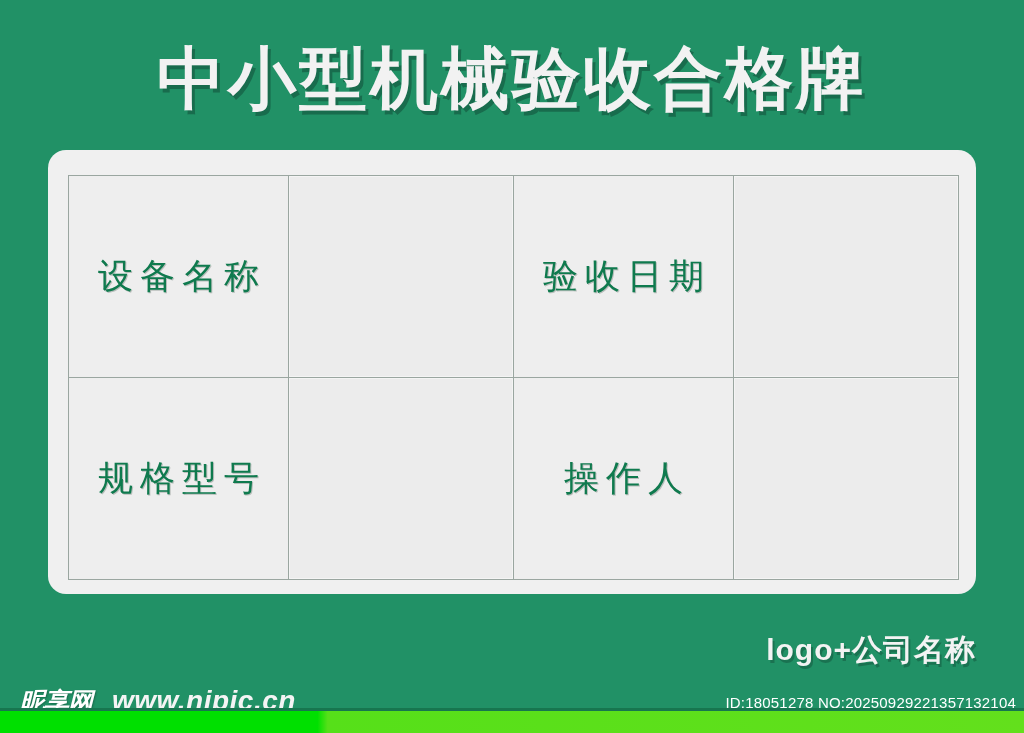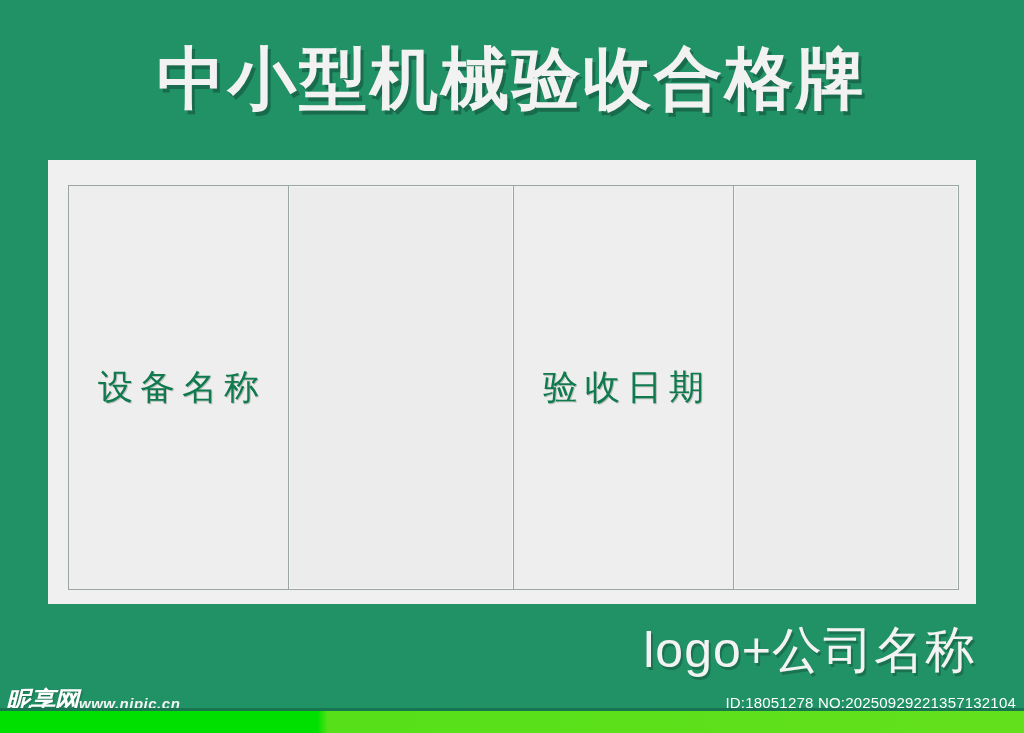--- a/index.html
+++ b/index.html
@@ -31,25 +31,26 @@
     letter-spacing: 3px;
     color: #f2f2f2;
     text-shadow: 3px 4px 0 rgba(18, 78, 56, 0.55);
     white-space: nowrap;
   }
 
   
   .panel {
     position: absolute;
     left: 48px;
-    top: 160px;
+    top: 150px;
     width: 928px;
     height: 444px;
     background: #f0f0f0;
     box-sizing: border-box;
+    border-radius: 18px;
   }
 
   
   .tbl {
     position: absolute;
     left: 20px;
     top: 25px;
     width: 890px;
     height: 405px;
     border-collapse: collapse;
@@ -80,50 +81,50 @@
     box-shadow: inset 0 0 0 1px #f4f4f4;
   }
   col.c-lbl  { width: 220px; }
   col.c-val  { width: 225px; }
 
   
   .logoline {
     position: absolute;
     right: 48px;
     top: 624px;
-    font-size: 50px;
+    font-size: 30px;
     line-height: 52px;
-    font-weight: 400;
+    font-weight: 700;
     color: #f3f3f3;
     letter-spacing: 1px;
     text-shadow: 2px 3px 0 rgba(18, 78, 56, 0.45);
     white-space: nowrap;
   }
 
   
   .wm {
     position: absolute;
-    left: 6px;
+    left: 20px;
     bottom: 18px;
     display: flex;
     align-items: baseline;
-    gap: 1px;
+    gap: 20px;
     white-space: nowrap;
   }
   .wm-mark {
     font-size: 25px;
     line-height: 27px;
     font-weight: 700;
     font-style: italic;
     color: #ffffff;
     letter-spacing: -1px;
     text-shadow: 1px 1px 2px rgba(0,0,0,0.25);
   }
   .wm-url {
-    font-size: 15px;
+    font-size: 28px;
     line-height: 22px;
     font-weight: 700;
     font-style: italic;
     color: #f4f4f4;
     letter-spacing: 0.5px;
   }
   .idline {
     position: absolute;
     right: 8px;
     bottom: 22px;
@@ -167,20 +168,26 @@
           <col class="c-lbl">
           <col class="c-val">
       </colgroup>
       <tbody>
         <tr>
           <td class="lbl w4">设备名称</td>
           <td class="val"></td>
           <td class="lbl w4">验收日期</td>
           <td class="val"></td>
         </tr>
+        <tr>
+          <td class="lbl w4">规格型号</td>
+          <td class="val"></td>
+          <td class="lbl w4">操作人</td>
+          <td class="val"></td>
+        </tr>
       </tbody>
     </table>
   </div>
 
   <div class="logoline">logo+公司名称</div>
 
   <div class="wm">
     <span class="wm-mark">昵享网</span>
     <span class="wm-url">www.nipic.cn</span>
   </div>

